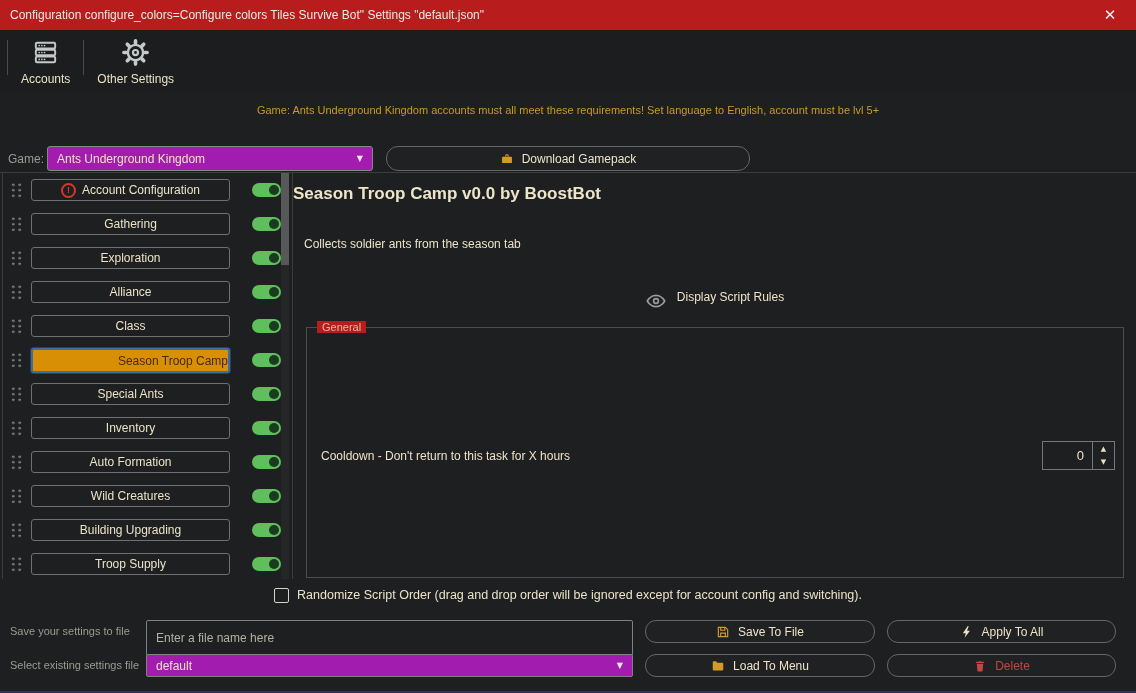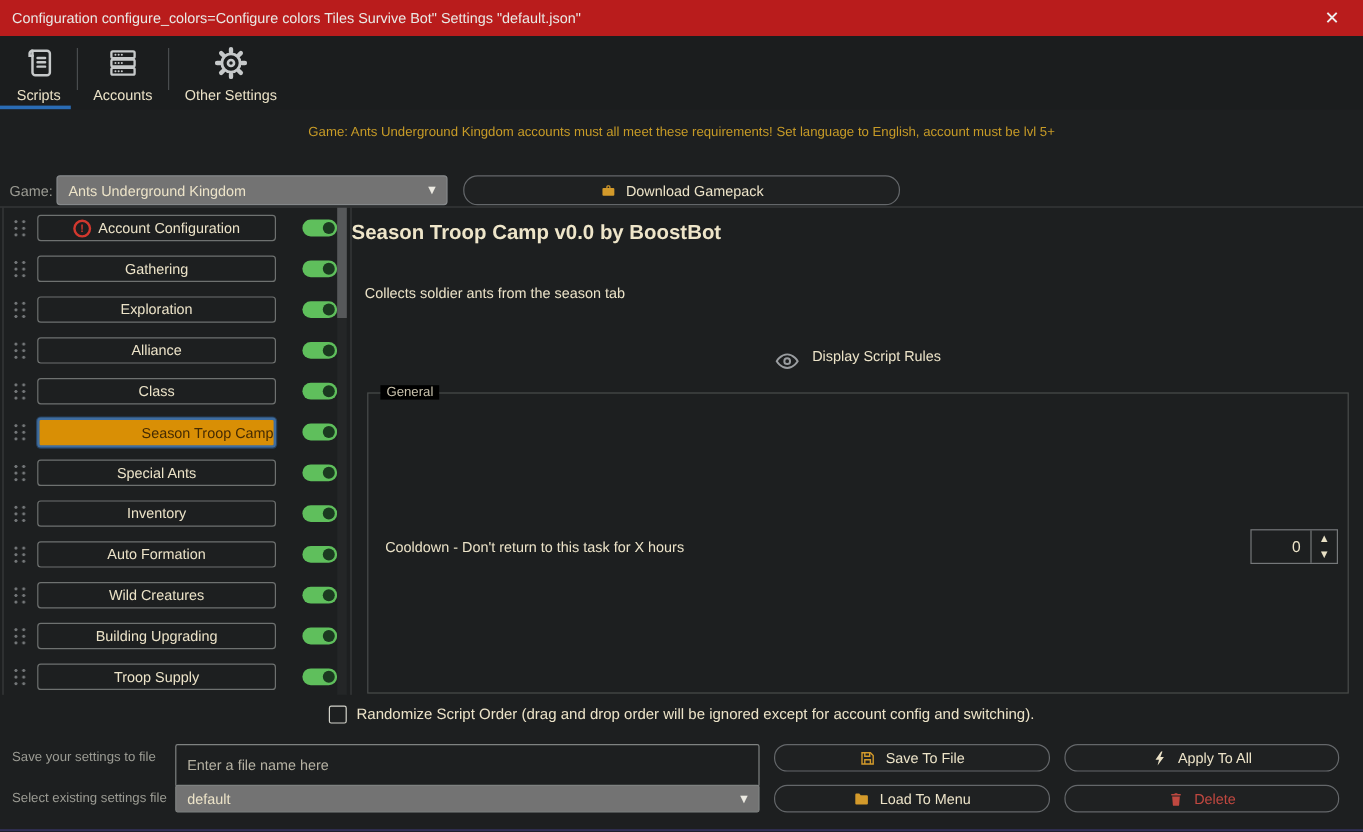--- a/index.html
+++ b/index.html
@@ -26,21 +26,21 @@
   .tab.active::after{content:"";position:absolute;left:-4px;right:2px;bottom:0;height:3px;background:#2a6cb5;}
   .tab-divider{width:1px;background:#494c4e;margin:10px 3px 16px 3px;}
 
   
   .warning{position:absolute;top:104px;left:0;right:0;text-align:center;font-size:11px;color:#c79b27;}
 
   
   .game-row{position:absolute;top:146px;left:0;right:0;height:26px;}
   .game-label{position:absolute;left:8px;top:6px;font-size:12px;color:#9b9b93;}
   .select{box-sizing:border-box;display:flex;align-items:center;justify-content:space-between;
-    background:#737373;border:1px solid #85888a;border-radius:3px;color:#ece3c8;font-size:12px;padding:0 9px;}
+    background:#a21caf;border:1px solid #85888a;border-radius:3px;color:#ece3c8;font-size:12px;padding:0 9px;}
   .game-select{position:absolute;left:47px;top:0;width:326px;height:25px;}
   .glyph{font-family:"DejaVu Sans",sans-serif;}
   .sel-arrow{font-size:8px;color:#eceae2;}
   .pill{box-sizing:border-box;display:flex;align-items:center;justify-content:center;gap:8px;
     background:#1f2122;border:1px solid #64676a;border-radius:12px;color:#ece3c8;font-size:12px;padding:0;}
   .pill .ico{display:flex;align-items:center;}
   .pill .ico svg{width:14px;height:14px;}
   .download-btn{position:absolute;left:386px;top:0;width:364px;height:25px;}
   .amber{color:#d39a2b;}
 
@@ -63,21 +63,21 @@
   .v-thumb{position:absolute;top:0;left:0;width:8px;height:92px;background:#56585a;}
 
   .main-panel{position:absolute;left:292px;top:0;width:844px;height:406px;box-sizing:border-box;border-left:1px solid #3a3d3e;}
   .main-heading{position:absolute;top:11px;left:0;right:0;margin:0;font-size:17px;font-weight:700;color:#eee5c9;}
   .main-desc{position:absolute;top:64px;left:11px;font-size:12px;color:#ece3c8;}
   .rules-btn{position:absolute;top:117px;left:0;right:0;display:flex;align-items:flex-start;justify-content:center;gap:10px;
     background:none;border:none;color:#ece3c8;font-size:12px;padding:0;font-family:"Liberation Sans",sans-serif;}
   .rules-btn .ico{display:flex;color:#9a9da0;}
   .rules-btn .ico svg{width:22px;height:22px;}
   .groupbox{position:absolute;left:13px;right:12px;top:154px;height:249px;border:1px solid #4a4d4c;}
-  .group-legend{position:absolute;top:-7px;left:10px;background:#000000;padding:0 5px;font-size:11px;color:#c9c2ad;}
+  .group-legend{position:absolute;top:-7px;left:10px;background:#b91c1c;padding:0 5px;font-size:11px;color:#c9c2ad;}
   .cooldown-row{position:absolute;left:14px;right:8px;top:113px;height:29px;display:flex;align-items:center;justify-content:space-between;}
   .cooldown-label{font-size:12px;color:#ece3c8;}
   .spinbox{display:flex;width:73px;height:29px;box-sizing:border-box;border:1px solid #75787a;background:#1d1f20;}
   .spin-val{flex:1;display:flex;align-items:center;justify-content:flex-end;padding-right:8px;font-size:13px;color:#ece3c8;}
   .spin-btns{width:21px;border-left:1px solid #75787a;display:flex;flex-direction:column;}
   .spin-btn{flex:1;display:flex;align-items:center;justify-content:center;font-size:7px;color:#e8e0c5;background:none;border:none;padding:0;}
 
   
   .randomize-row{position:absolute;top:584px;left:0;right:0;height:22px;display:flex;align-items:center;justify-content:center;gap:8px;}
   .checkbox{width:15px;height:15px;box-sizing:border-box;border:1.5px solid #d4d4cb;border-radius:2px;background:transparent;}
@@ -102,32 +102,20 @@
 <body>
 
 <div class="app">
 
   <div class="titlebar">
     <span class="title">Configuration configure_colors=Configure colors Tiles Survive Bot" Settings "default.json"</span>
     <button class="close-btn">✕</button>
   </div>
 
   <div class="tabbar" id="tabbar">
-      <div class="tab active">
-        <span class="tab-ico">
-          <svg viewBox="0 0 24 24">
-            <g fill="none" stroke="currentColor" stroke-width="1.7" stroke-linecap="round">
-              <path d="M7.5 3.5h10a2 2 0 0 1 2 2v13a2 2 0 0 1-2 2h-8a2 2 0 0 1-2-2v-15z"></path>
-              <path d="M7.5 3.5a2 2 0 0 0-2 2V7h2.2"></path>
-              <path d="M11 8.5h5.2M11 11.5h5.2M11 14.5h5.2"></path>
-            </g>
-          </svg>
-        </span>
-        <span class="tab-label">Scripts</span>
-      </div>
       <span class="tab-divider"></span>
       <div class="tab">
         <span class="tab-ico">
           <svg viewBox="0 0 24 24">
             <g fill="none" stroke="currentColor" stroke-width="1.6">
               <rect x="4" y="4" width="16" height="4.6" rx="1"></rect>
               <rect x="4" y="9.7" width="16" height="4.6" rx="1"></rect>
               <rect x="4" y="15.4" width="16" height="4.6" rx="1"></rect>
             </g>
             <g fill="currentColor">

